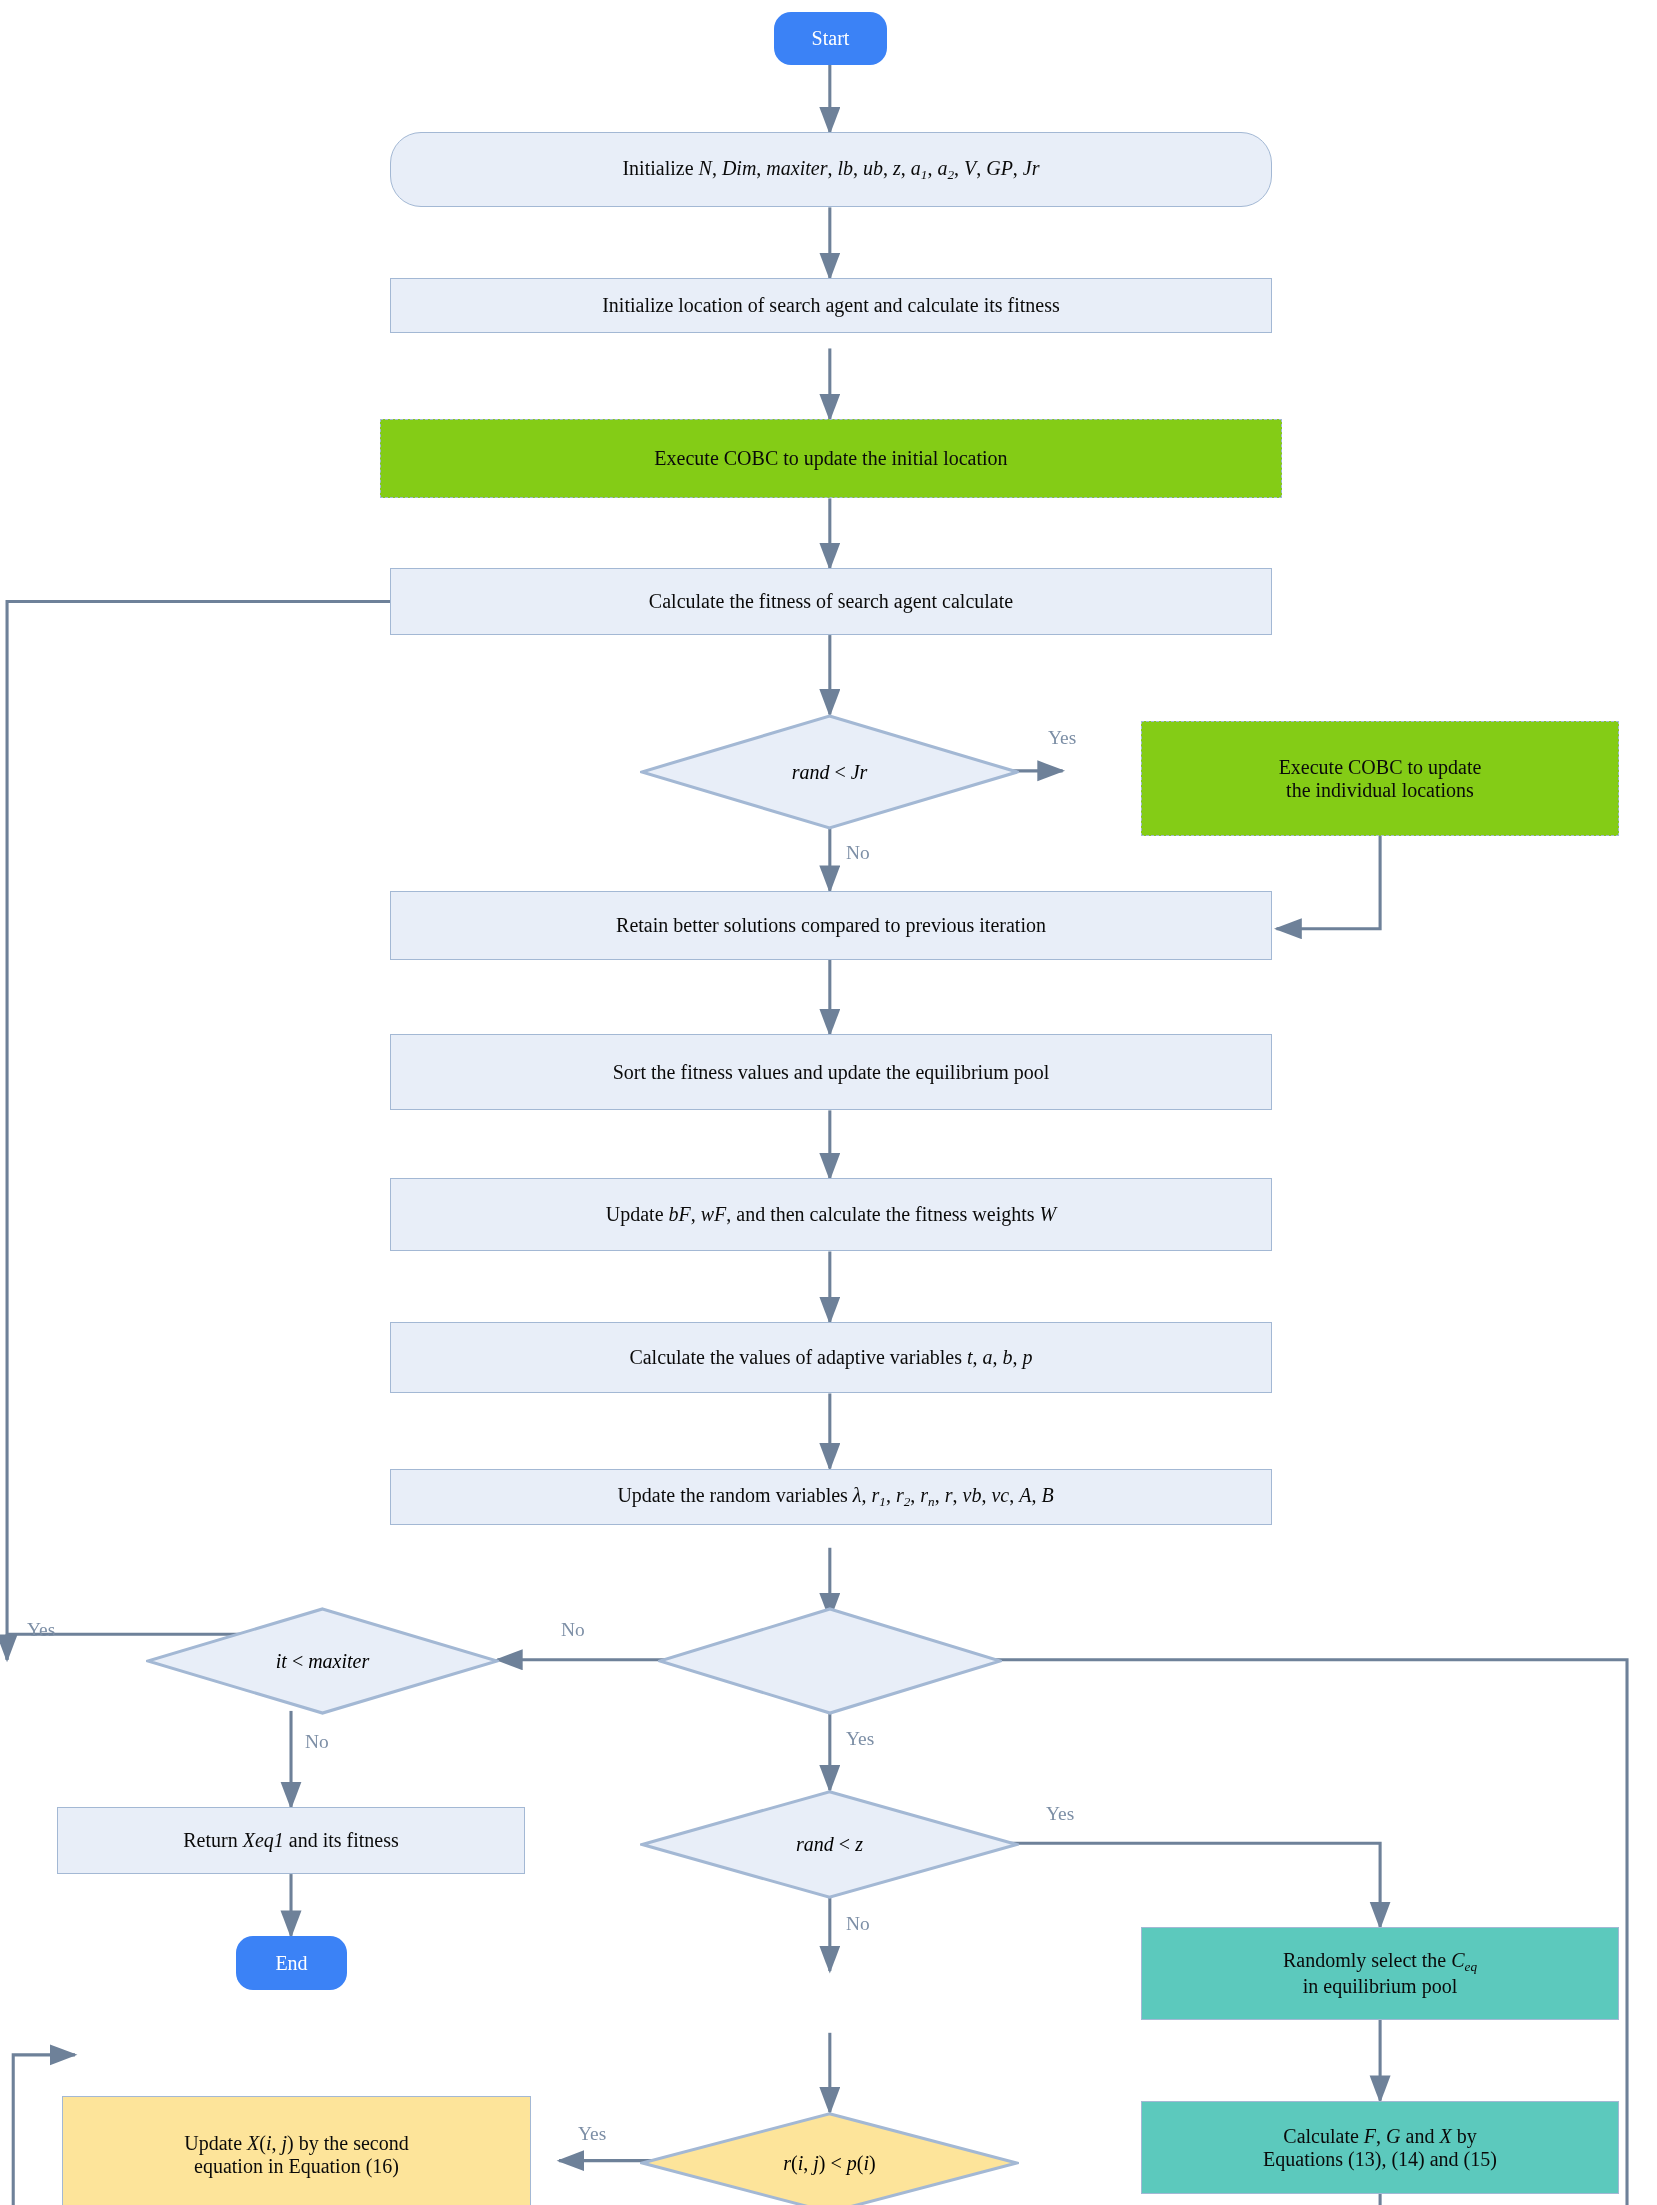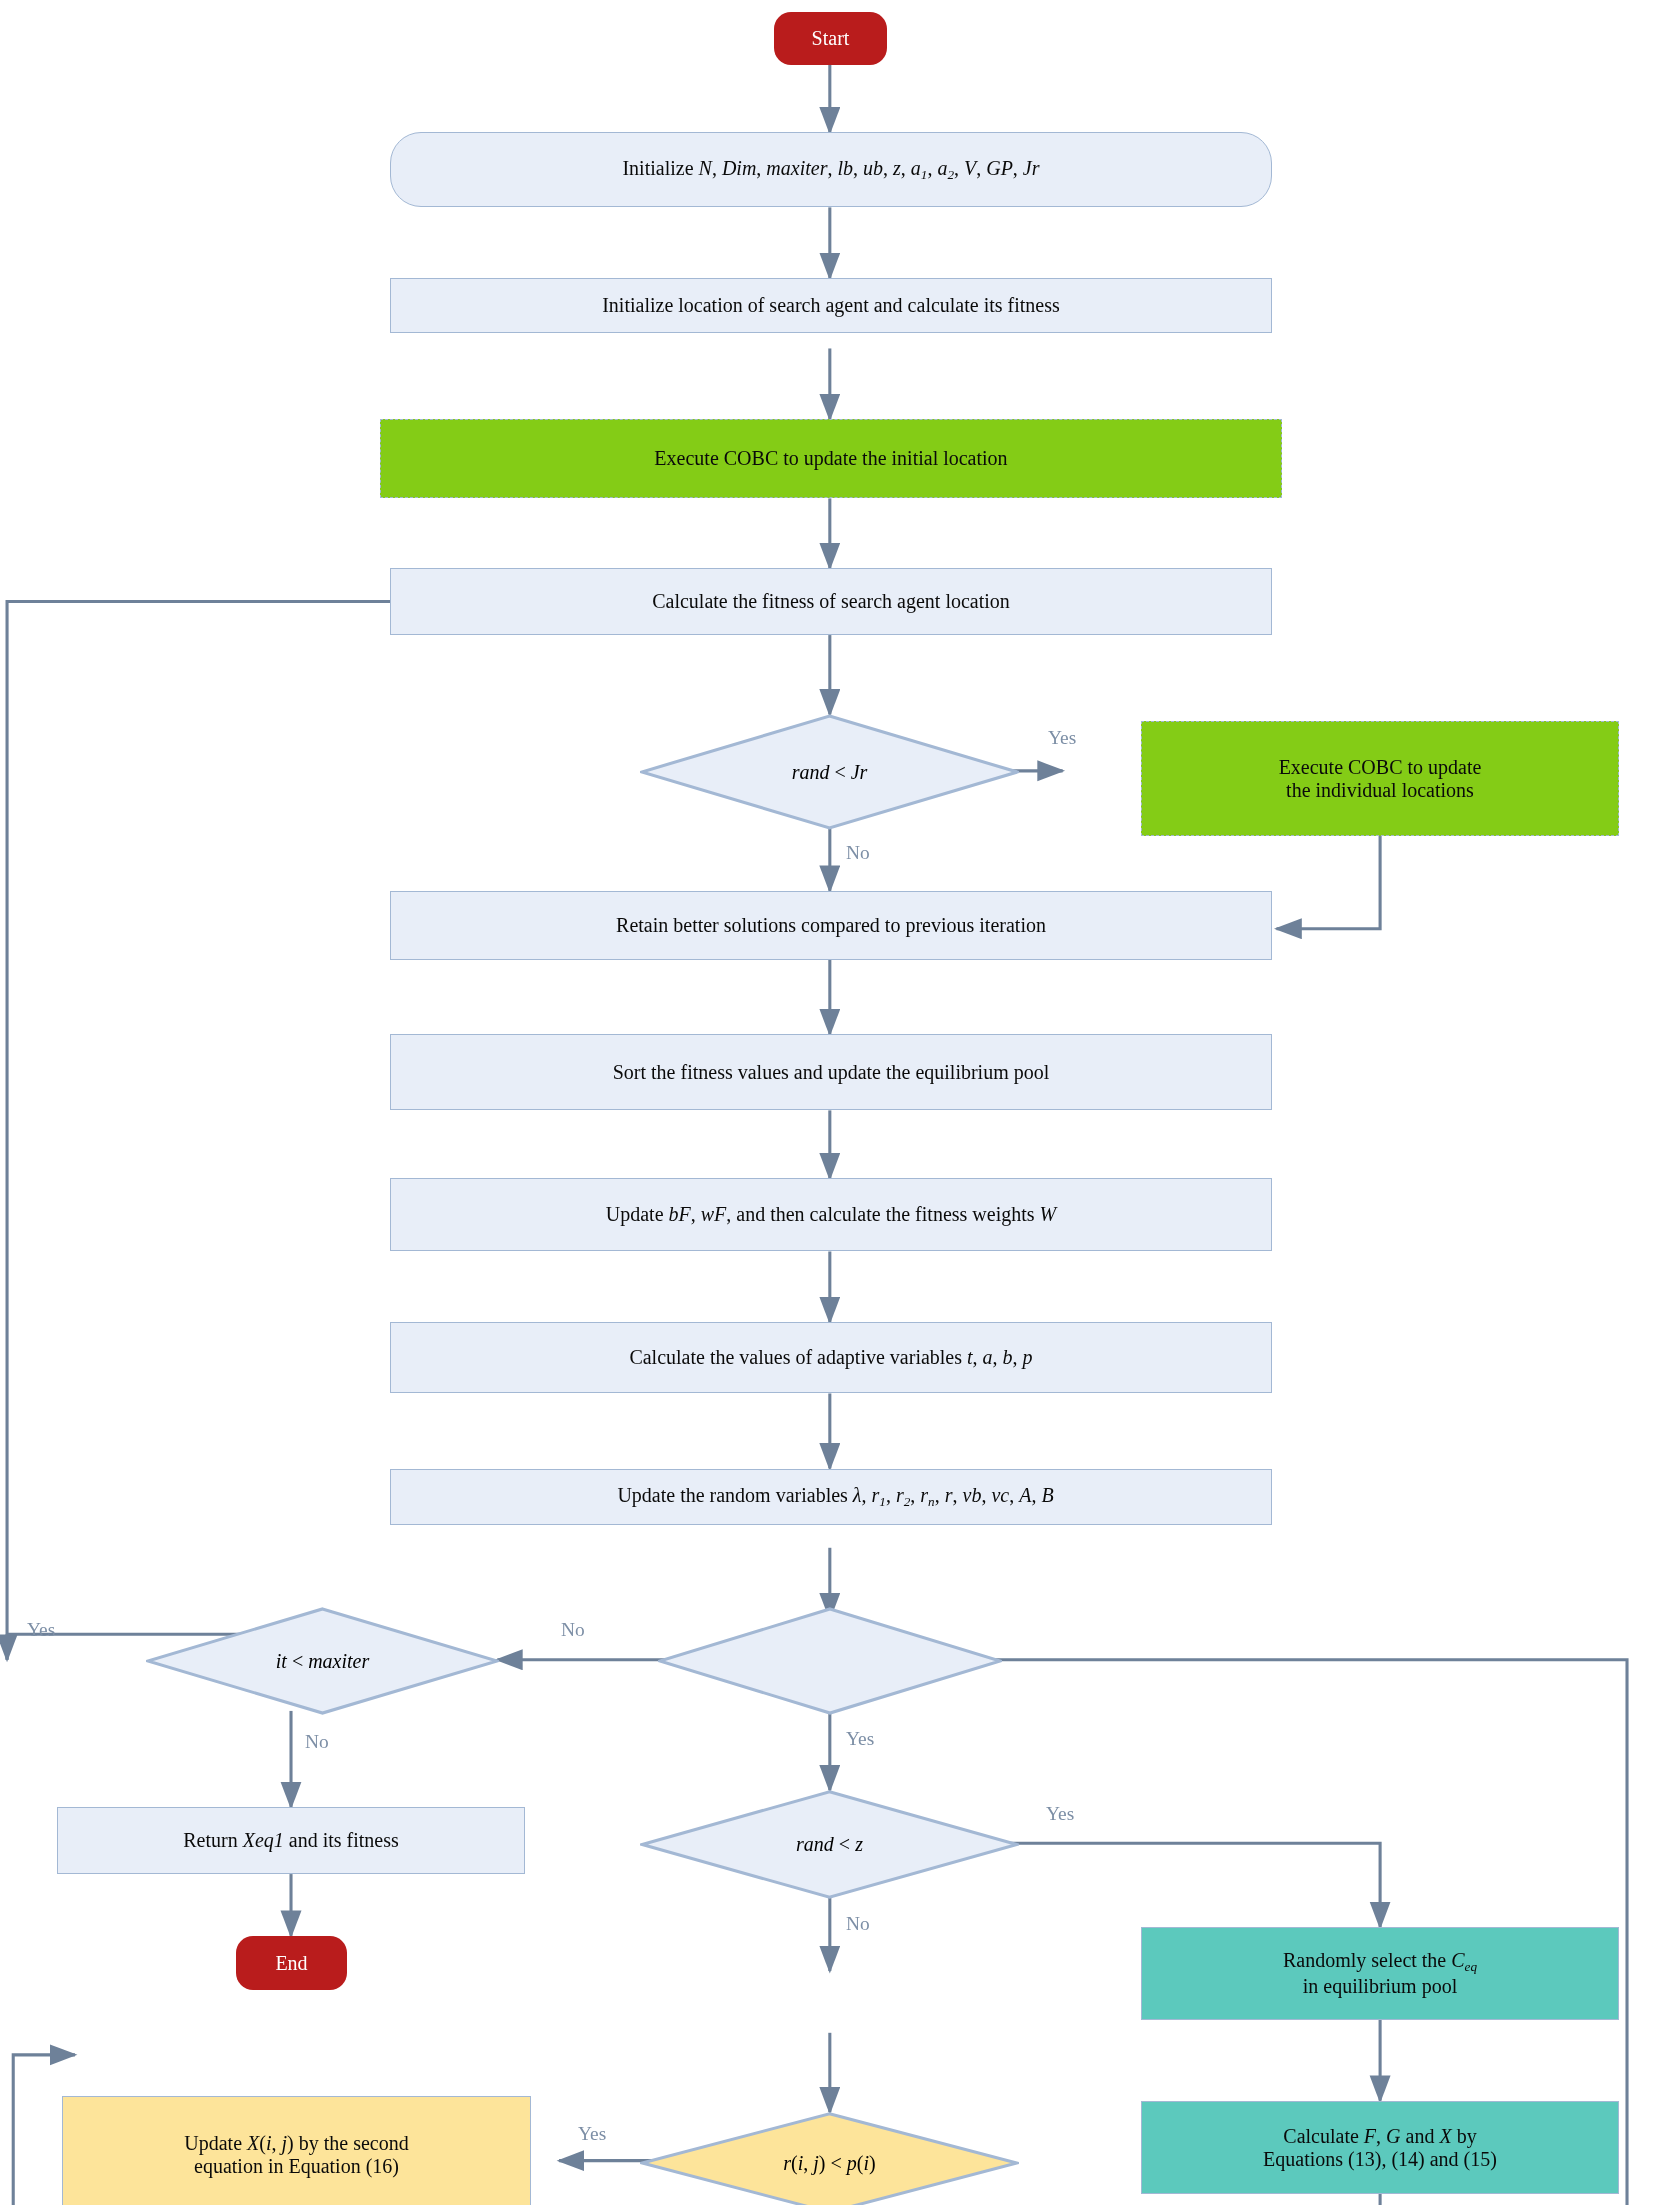--- a/index.html
+++ b/index.html
@@ -4,21 +4,21 @@
 <style>
   html,body{margin:0;padding:0;background:#ffffff;}
   body{font-family:"Liberation Serif", serif;}
   #stage{position:relative;width:1657px;height:2469px;background:#fff;overflow:hidden;}
   svg#wires{position:absolute;left:0;top:0;width:1657px;height:2469px;}
   .node{position:absolute;box-sizing:border-box;display:flex;align-items:center;justify-content:center;text-align:center;}
   .proc{background:#e8eef8;border:1.8px solid #a3b8d4;color:#0a0a0a;}
   .proc.dash{border:1.8px dashed #a3b8d4;background:#84cc16;}
   .teal{background:#5cc9bd;border:1.8px solid #a3b8d4;color:#0a0a0a;}
   .yellowbox{background:#fde49a;border:1.8px solid #a3b8d4;color:#0a0a0a;}
-  .term{background:#b91c1c;border-radius:17px;color:#ffffff;}
+  .term{background:#3b82f6;border-radius:17px;color:#ffffff;}
   .lbl{position:absolute;color:#7d8fa6;font-size:19.4px;line-height:1;white-space:nowrap;}
   .dtext{position:absolute;display:flex;align-items:center;justify-content:center;text-align:center;pointer-events:none;}
   .txt{display:block;padding:0 8px;}
   .f46{font-size:20px;}
   i{font-style:italic;}
   sub{font-size:0.66em;vertical-align:-0.28em;font-style:italic;}
 </style>
 </head>
 <body>
 
@@ -80,21 +80,21 @@
 
   <div class="node proc" style="left:390px;top:278px;width:882px;height:55px;">
     <span class="txt f46">Initialize location of  search agent and calculate its fitness</span>
   </div>
 
   <div class="node proc dash" style="left:380px;top:419px;width:902px;height:79px;">
     <span class="txt f46">Execute COBC to update the initial location</span>
   </div>
 
   <div class="node proc" style="left:390px;top:568px;width:882px;height:67px;">
-    <span class="txt f46">Calculate the fitness of search agent location</span>
+    <span class="txt f46">Calculate the fitness of search agent calculate</span>
   </div>
 
   <svg style="position:absolute;left:640px;top:714px;width:379px;height:116px;" viewBox="0 0 860 262" width="379" height="116">
     <polygon points="430,4 856,131 430,258 4,131" fill="#e8eef8" stroke="#a3b8d4" stroke-width="7"></polygon>
   </svg>
   <div class="dtext" style="left:640px;top:714px;width:379px;height:116px;">
     <span class="txt f46"><i>rand</i> &lt; <i>Jr</i></span>
   </div>
 
   <div class="node proc dash" style="left:1141px;top:721px;width:478px;height:115px;">

